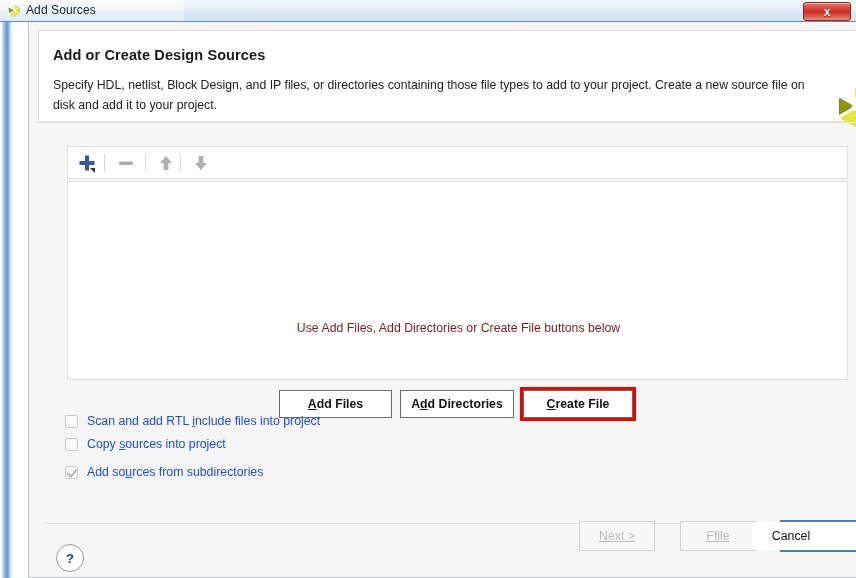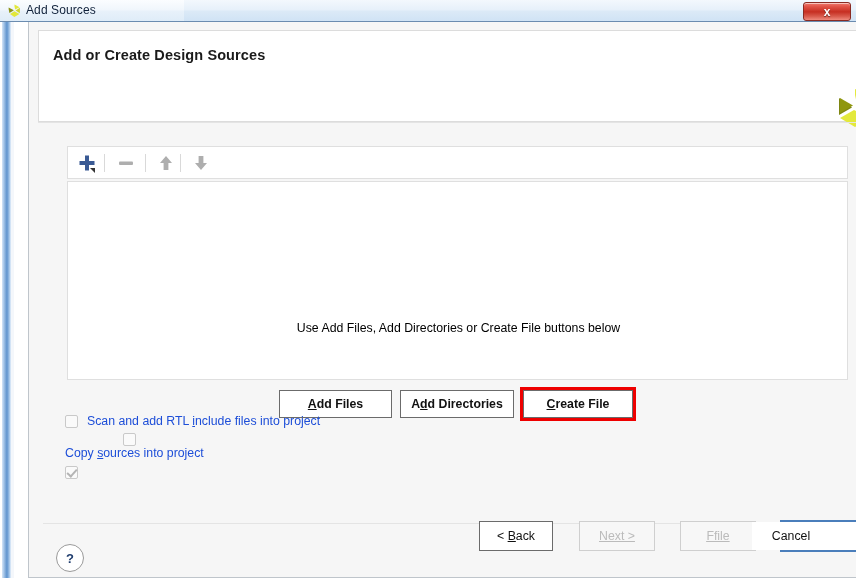--- a/index.html
+++ b/index.html
@@ -128,21 +128,21 @@
   }
   .tb-sep {
     position: absolute; top: 7px; width: 1px; height: 18px; background: #d9d9d9;
   }
   .listbox {
     position: absolute; left: 0; top: 35px; width: 781px; height: 199px;
     background: #ffffff; border: 1px solid #dfdfdf;
   }
   .empty-msg {
     position: absolute; left: 0; top: 139px; width: 781px;
-    text-align: center; font-size: 12.3px; color: #000000;
+    text-align: center; font-size: 12.3px; color: #7f1d1d;
   }
 
   
   .act-row { position: absolute; left: 0; top: 368px; width: 856px; height: 32px; font-weight: bold; }
   .btn {
     position: absolute; height: 28px;
     background: #ffffff; border: 1px solid #6b6b6b;
     font-size: 12.3px; color: #111111;
     display: flex; align-items: center; justify-content: center;
     cursor: pointer; font-family: "Liberation Sans", sans-serif;
@@ -220,20 +220,21 @@
     <span class="title-text">Add Sources</span>
     <div class="close-btn">
       <span class="close-x">x</span>
     </div>
   </div>
 
   <div class="dlg-body">
 
     <div class="header-panel">
       <div class="header-title">Add or Create Design Sources</div>
+      <div class="header-desc">Specify HDL, netlist, Block Design, and IP files, or directories containing those file types to add to your project. Create a new source file on disk and add it to your project.</div>
       <span class="logo">
         <svg width="50" height="44" viewBox="0 0 50 44">
           <polygon points="25,2 40,9.5 27,17 25,8" fill="#e3e93c"></polygon>
           <polygon points="41,11 41,28 28,20.5" fill="#c9d022"></polygon>
           <polygon points="9,11 9,28 22,20.5" fill="#7e8612"></polygon>
           <polygon points="24,23 40,31 25,40 10,31" fill="#e3e93c"></polygon>
           <polygon points="10,11 23,18.5 10,26" fill="#8f970f"></polygon>
         </svg>
       </span>
     </div>
@@ -285,37 +286,35 @@
       <div class="btn" style="left:371px; top:0; width:114px;">
         <span><span>A</span><u>d</u><span>d Directories</span></span>
       </div>
       <div class="btn-highlight" style="left:491px; top:-3px; width:116px; height:34px;"></div>
     </div>
 
     <div class="cbrow" style="top:388px;">
       <span class="cbox"></span>
       <span class="cblabel"><span>Scan and add RTL </span><u>i</u><span>nclude files into project</span></span>
     </div>
-    <div class="cbrow" style="top:411px;flex-direction:column;">
+    <div class="cbrow" style="top:411px;">
       <span class="cbox"></span>
       <span class="cblabel"><span>Copy </span><u>s</u><span>ources into project</span></span>
     </div>
     <div class="cbrow" style="top:439px;">
       <span class="cbox checked"></span>
+      <span class="cblabel"><span>Add so</span><u>u</u><span>rces from subdirectories</span></span>
     </div>
 
     <div class="footer-sep"></div>
 
     <div class="help-btn">
       <span class="help-q">?</span>
     </div>
 
-    <div class="btn" style="left:450px; top:499px; width:74px; height:30px;">
-      <span><span>&lt; </span><u>B</u><span>ack</span></span>
-    </div>
 
     <div class="btn btn-disabled" style="left:550px; top:499px; width:76px; height:30px;">
       <span><u>N</u><span>ext &gt;</span></span>
     </div>
 
     <div class="btn btn-disabled" style="left:651px; top:499px; width:76px; height:30px;">
       <span><u>F</u><span>file</span></span>
     </div>
 
     <div class="btn-focus-ring" style="left:751px; top:498px; width:82px; height:32px;"></div>

